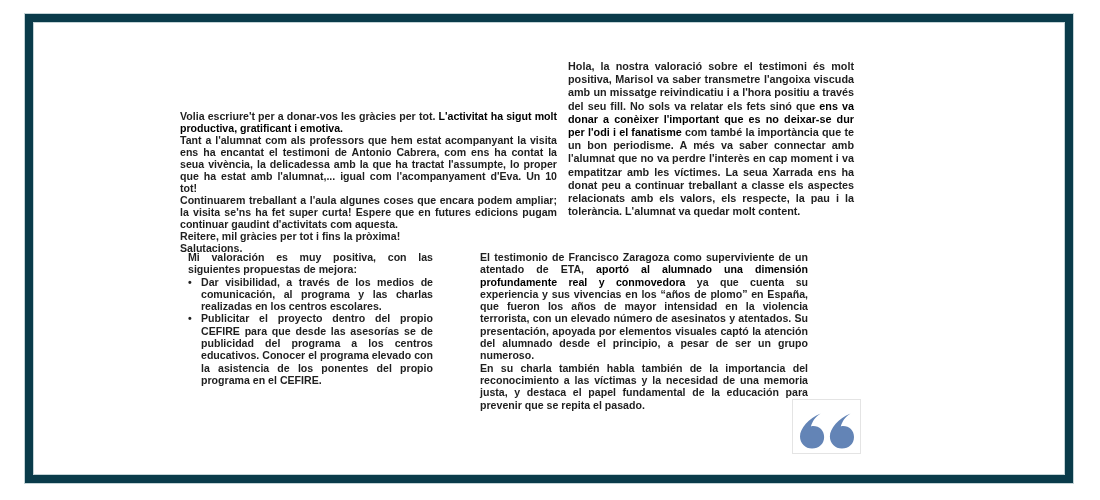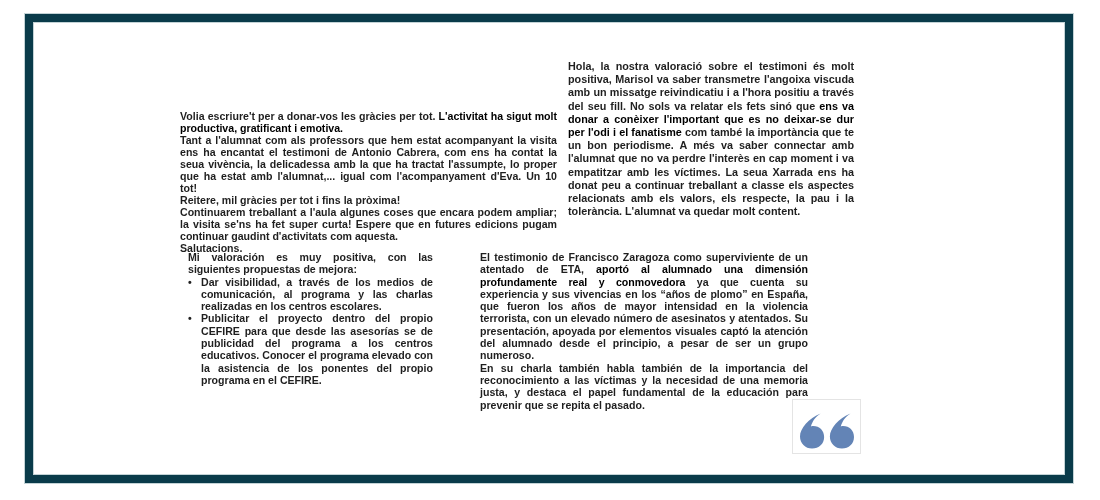--- a/index.html
+++ b/index.html
@@ -41,22 +41,22 @@
   .quote-box svg{display:block;}
 </style>
 </head>
 <body>
 
 <div class="frame"></div>
 
 <div class="block tl">
     <div class="para"><span>Volia escriure't per a donar-vos les gràcies per tot. </span><b>L'activitat ha sigut molt productiva, gratificant i emotiva.</b></div>
     <div class="para"><span>Tant a l'alumnat com als professors que hem estat acompanyant la visita ens ha encantat el testimoni de Antonio Cabrera, com ens ha contat la seua vivència, la delicadessa amb la que ha tractat l'assumpte, lo proper que ha estat amb l'alumnat,... igual com l'acompanyament d'Eva. Un 10 tot!</span></div>
+    <div class="para"><span>Continuarem treballant a l'aula algunes coses que encara podem ampliar; la visita se'ns ha fet super curta! Espere que en futures edicions pugam continuar gaudint d'activitats com aquesta.</span></div>
     <div class="para"><span>Reitere, mil gràcies per tot i fins la pròxima!</span></div>
-    <div class="para"><span>Continuarem treballant a l'aula algunes coses que encara podem ampliar; la visita se'ns ha fet super curta! Espere que en futures edicions pugam continuar gaudint d'activitats com aquesta.</span></div>
     <div class="para"><span>Salutacions.</span></div>
   </div>
 <div class="block tr">
     <div class="para"><span>Hola, la nostra valoració sobre el testimoni és molt positiva, Marisol va saber transmetre l'angoixa viscuda amb un missatge reivindicatiu i a l'hora positiu a través del seu fill. No sols va relatar els fets sinó que </span><b>ens va donar a conèixer l'important que es no deixar-se dur per l'odi i el fanatisme</b><span> com també la importància que te un bon periodisme. A més va saber connectar amb l'alumnat que no va perdre l'interès en cap moment i va empatitzar amb les víctimes. La seua Xarrada ens ha donat peu a continuar treballant a classe els aspectes relacionats amb els valors, els respecte, la pau i la tolerància. L'alumnat va quedar molt content.</span></div>
   </div>
 <div class="block bl">
     <div class="para"><span>Mi valoración es muy positiva, con las siguientes propuestas de mejora:</span></div>
     <div class="para bullet">
       <span class="dot">•</span>
       <span class="bt"><span>Dar visibilidad, a través de los medios de comunicación, al programa y las charlas realizadas en los centros escolares.</span></span>

